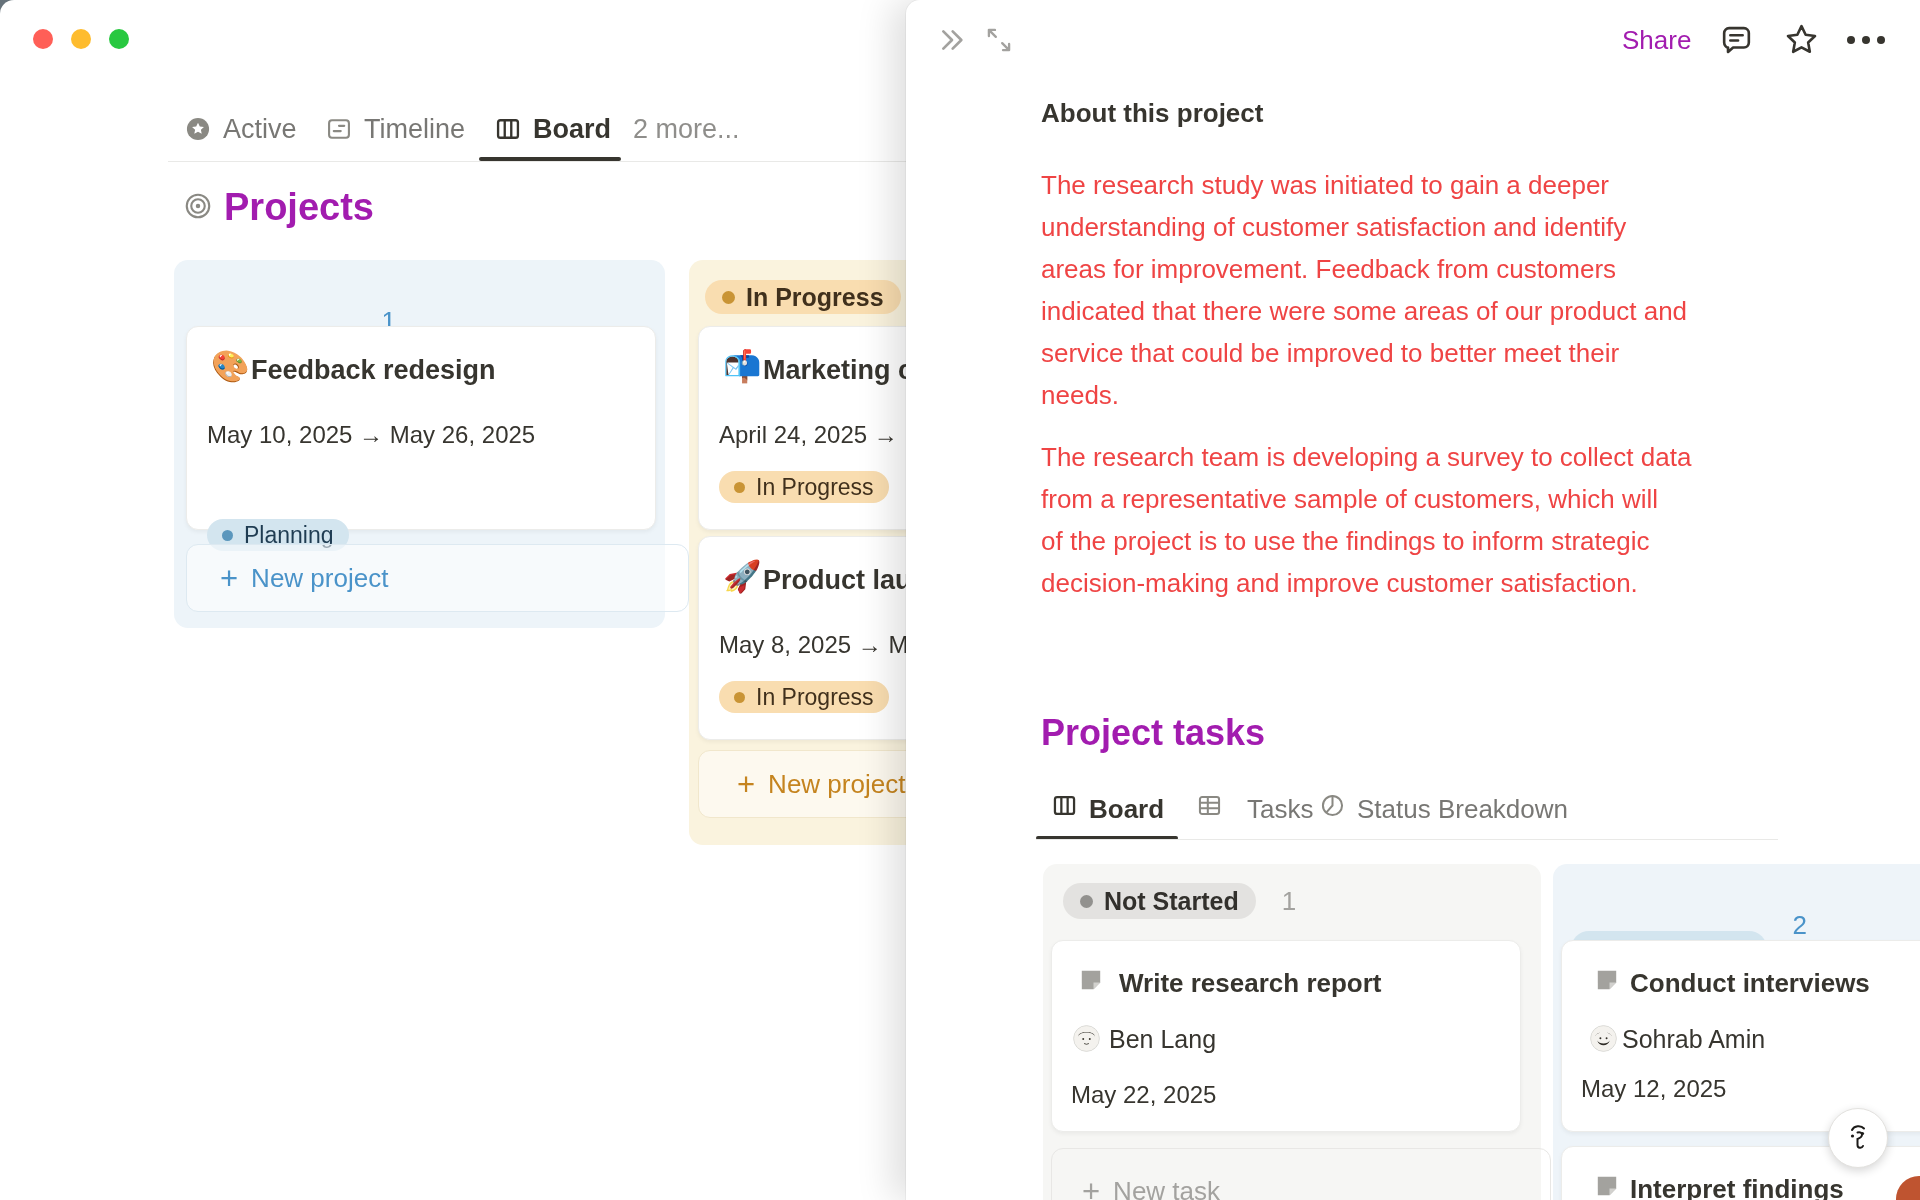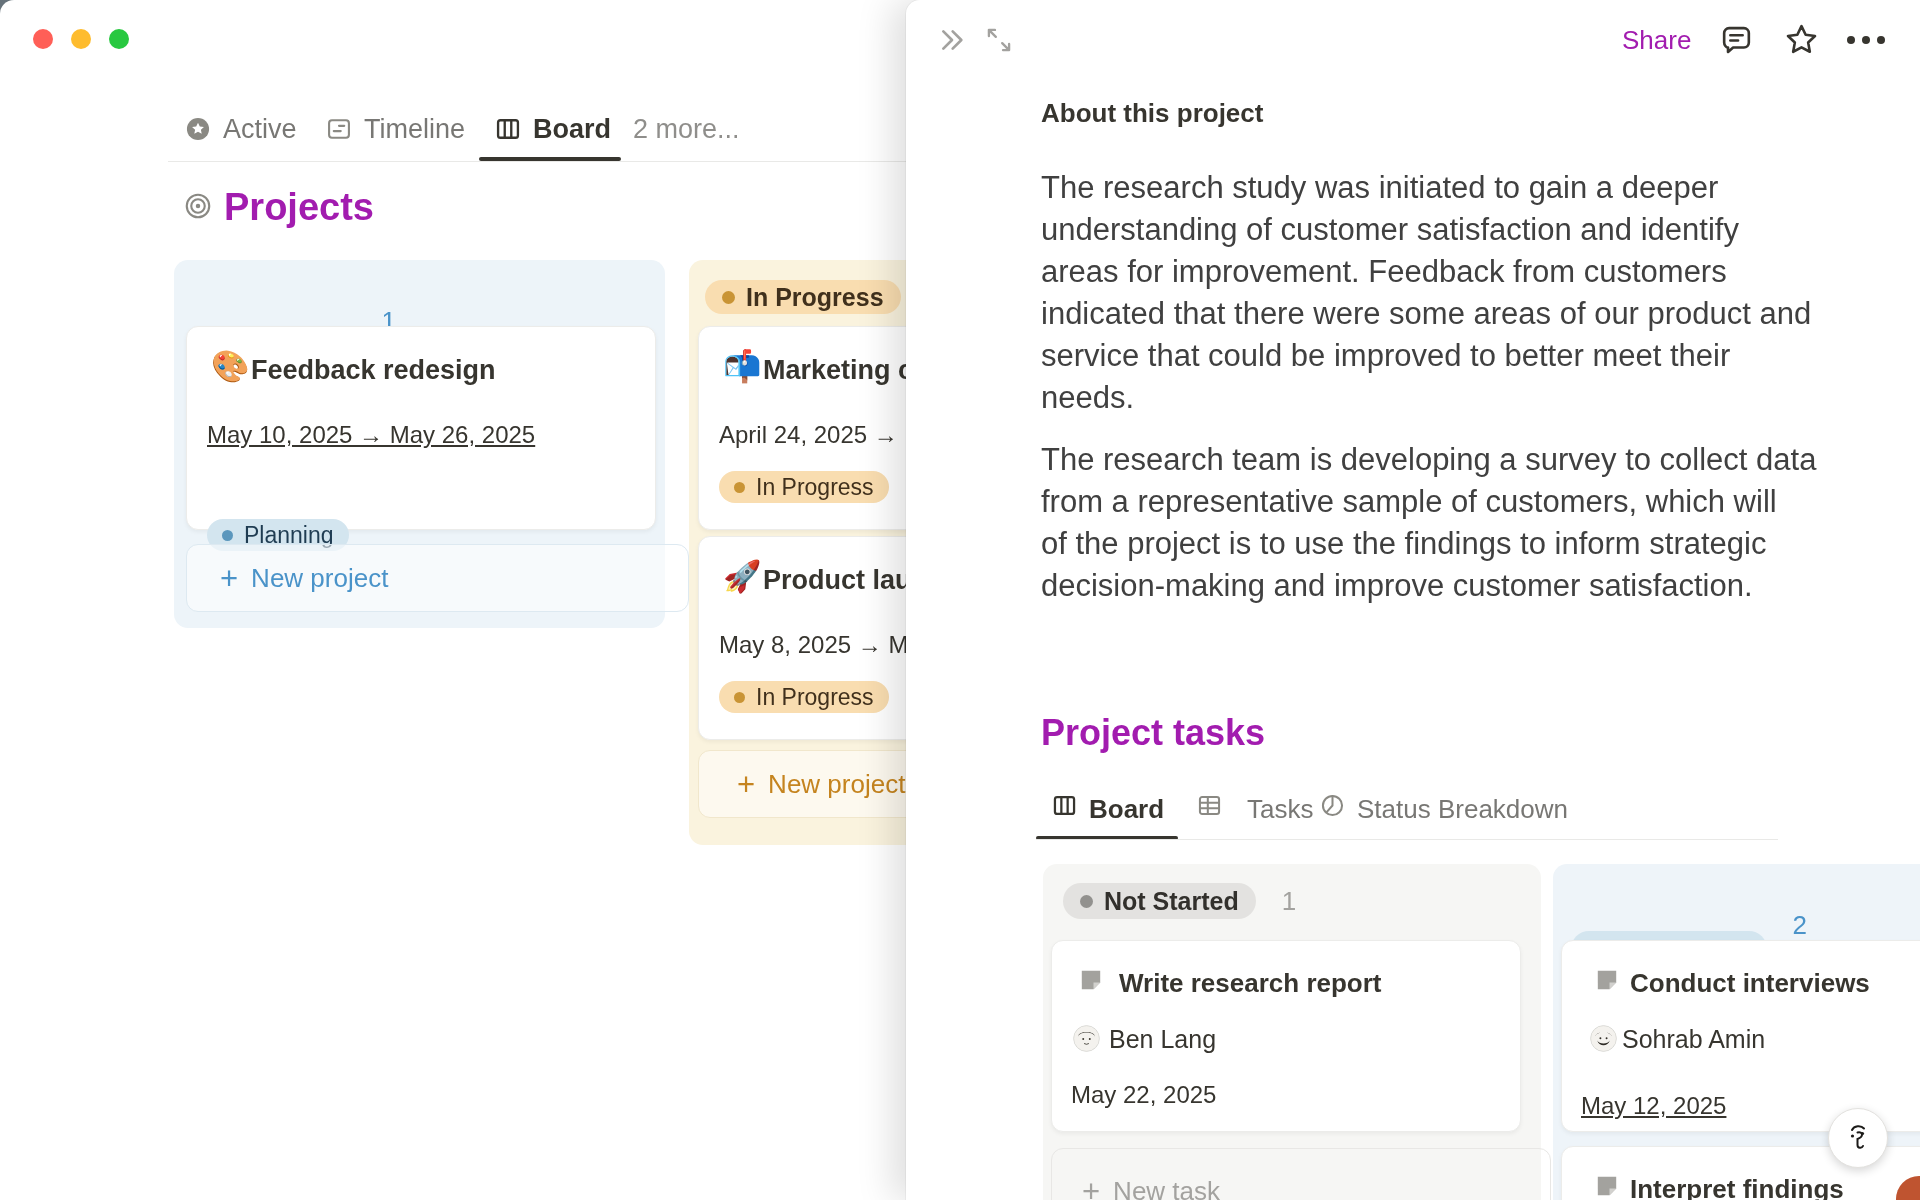--- a/index.html
+++ b/index.html
@@ -50,21 +50,21 @@
   .newbtn .plus{font-size:31px;font-weight:300;margin-right:13px;line-height:1;}
   .newbtn .nlabel{font-size:26px;font-weight:500;white-space:nowrap;}
   .newbtn-blue{background:rgba(255,255,255,0.55);border:1px solid #dde9f1;color:#4a93c9;padding-left:33px;}
   .newbtn-cream{background:rgba(255,255,255,0.5);border:1px solid #f1e7cc;color:#c5841f;padding-left:38px;}
   .newbtn-gray{background:transparent;border:1px solid #e8e7e5;color:#a3a29f;padding-left:30px;}
 
   
   .peek{position:absolute;left:906px;top:0;width:1014px;height:1200px;background:#ffffff;
         border-radius:14px 0 0 0;box-shadow:-14px 0 36px rgba(0,0,0,0.13), 0 0 0 1px rgba(0,0,0,0.04);}
   .peek-h1{position:absolute;font-size:26px;font-weight:700;color:#37352f;white-space:nowrap;}
-  .pline{height:42px;font-size:31px;color:#404040;white-space:nowrap;}
+  .pline{height:42px;font-size:26px;color:#ef4444;white-space:nowrap;}
   .ptab{display:flex;align-items:center;gap:11px;height:32px;font-size:26px;color:#787774;cursor:pointer;}
   .ptab.active{color:#37352f;font-weight:700;}
 
   .avatar{position:absolute;width:27px;height:27px;border-radius:50%;overflow:hidden;}
   .toolbtn{cursor:pointer;display:flex;align-items:center;justify-content:center;}
 
   .ai-btn{position:absolute;left:1828px;top:1108px;width:58px;height:58px;border-radius:50%;
           background:#ffffff;border:1px solid #e3e2df;box-shadow:0 3px 10px rgba(0,0,0,0.16);
           display:flex;align-items:center;justify-content:center;z-index:60;cursor:pointer;}
   .corner-blob{position:absolute;left:1896px;top:1176px;width:46px;height:46px;border-radius:50%;background:#bf5430;z-index:55;}
@@ -130,21 +130,21 @@
             <span class="dot"></span>
             <span>Planning</span>
           </span>
           <span class="count count-blue">1</span>
         </div>
       </div>
 
       <div class="card" style="left:186px;top:326px;width:468px;height:202px;">
         <span class="card-emoji" style="left:24px;top:24px;">🎨</span>
         <div class="card-title" style="left:64px;top:28px;">Feedback redesign</div>
-        <div class="card-date" style="left:20px;top:94px;text-decoration:underline;">May 10, 2025 → May 26, 2025</div>
+        <div class="card-date" style="left:20px;top:94px;">May 10, 2025 → May 26, 2025</div>
         <span class="pill pill-sm pill-blue abs" style="left:20px;top:144px;">
           <span class="dot"></span>
           <span>Planning</span>
         </span>
       </div>
 
       <div class="newbtn newbtn-blue" style="left:186px;top:544px;width:468px;height:66px;">
         <span class="plus">+</span>
         <span class="nlabel">New project</span>
       </div>
@@ -325,21 +325,21 @@
         <span class="avatar" style="left:28px;top:84px;">
           <svg width="27" height="27" viewBox="0 0 28 28">
               <circle cx="14" cy="14" r="13.4" fill="#f4f2ee" stroke="#d9d8d4"></circle>
               <path d="M5.5 12C6 6 22 6 22.5 12c-.5-2.4-4-4.4-8.5-4.4S6 9.6 5.5 12z" fill="#2e2b26"></path>
               <path d="M7.5 16c1.5 6.5 11.5 6.5 13 0-1.8 4.2-11.2 4.2-13 0z" fill="#2e2b26"></path>
               <circle cx="10.8" cy="13.8" r="1" fill="#332f29"></circle>
               <circle cx="17.2" cy="13.8" r="1" fill="#332f29"></circle>
             </svg>
         </span>
         <div class="meta-name" style="left:60px;top:84px;">Sohrab Amin</div>
-        <div class="card-date" style="left:19px;top:151px;text-decoration:underline;">May 12, 2025</div>
+        <div class="card-date" style="left:19px;top:134px;">May 12, 2025</div>
       </div>
 
       <div class="card" style="left:655px;top:1146px;width:372px;height:190px;">
         <span class="abs" style="left:32px;top:26px;">
           <svg width="26" height="26" viewBox="0 0 24 24">
               <path d="M3.5 3.5h17v10.8l-6.2 6.2H3.5z" fill="#a3a29e"></path>
               <path d="M20.5 14.3l-6.2 6.2v-6.2z" fill="#d2d1ce"></path>
             </svg>
         </span>
         <div class="card-title" style="left:68px;top:27px;font-size:26px;">Interpret findings</div>

